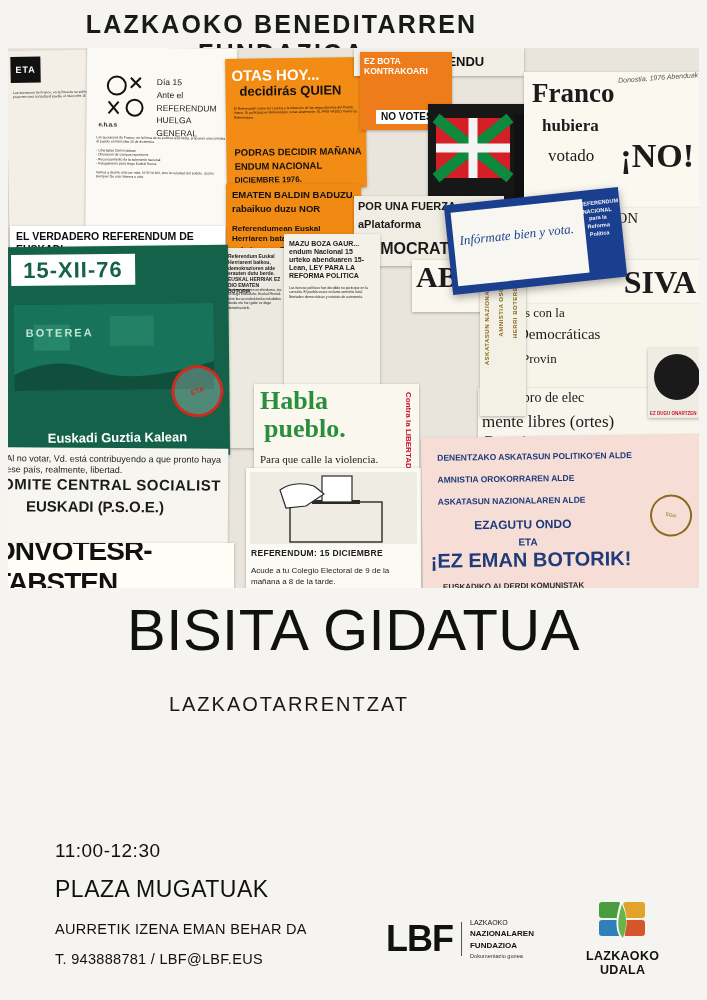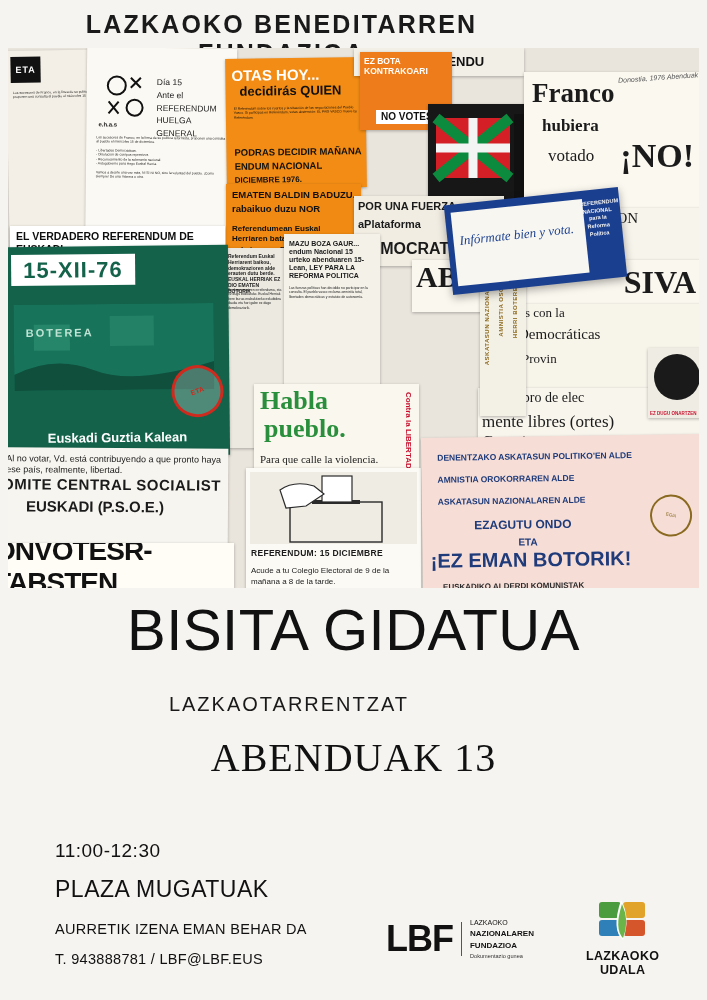--- a/index.html
+++ b/index.html
@@ -393,21 +393,20 @@
     <div class="clip" id="c-info">
       <div class="white"></div>
       <div class="t">Infórmate bien y vota.</div>
       <div class="side">REFERENDUM NACIONAL para la Reforma Política</div>
     </div>
 
   </div>
 
   <div class="title-main">BISITA GIDATUA</div>
   <div class="subtitle">LAZKAOTARRENTZAT</div>
-  <div class="date">ABENDUAK 13</div>
 
   <div class="info">
     <div class="time">11:00-12:30</div>
     <div class="plaza">PLAZA MUGATUAK</div>
     <div class="aurretik">AURRETIK IZENA EMAN BEHAR DA</div>
     <div class="contact">T. 943888781 / LBF@LBF.EUS</div>
   </div>
 
   <div class="logo-lbf">
     <div class="lbf">LBF</div>

